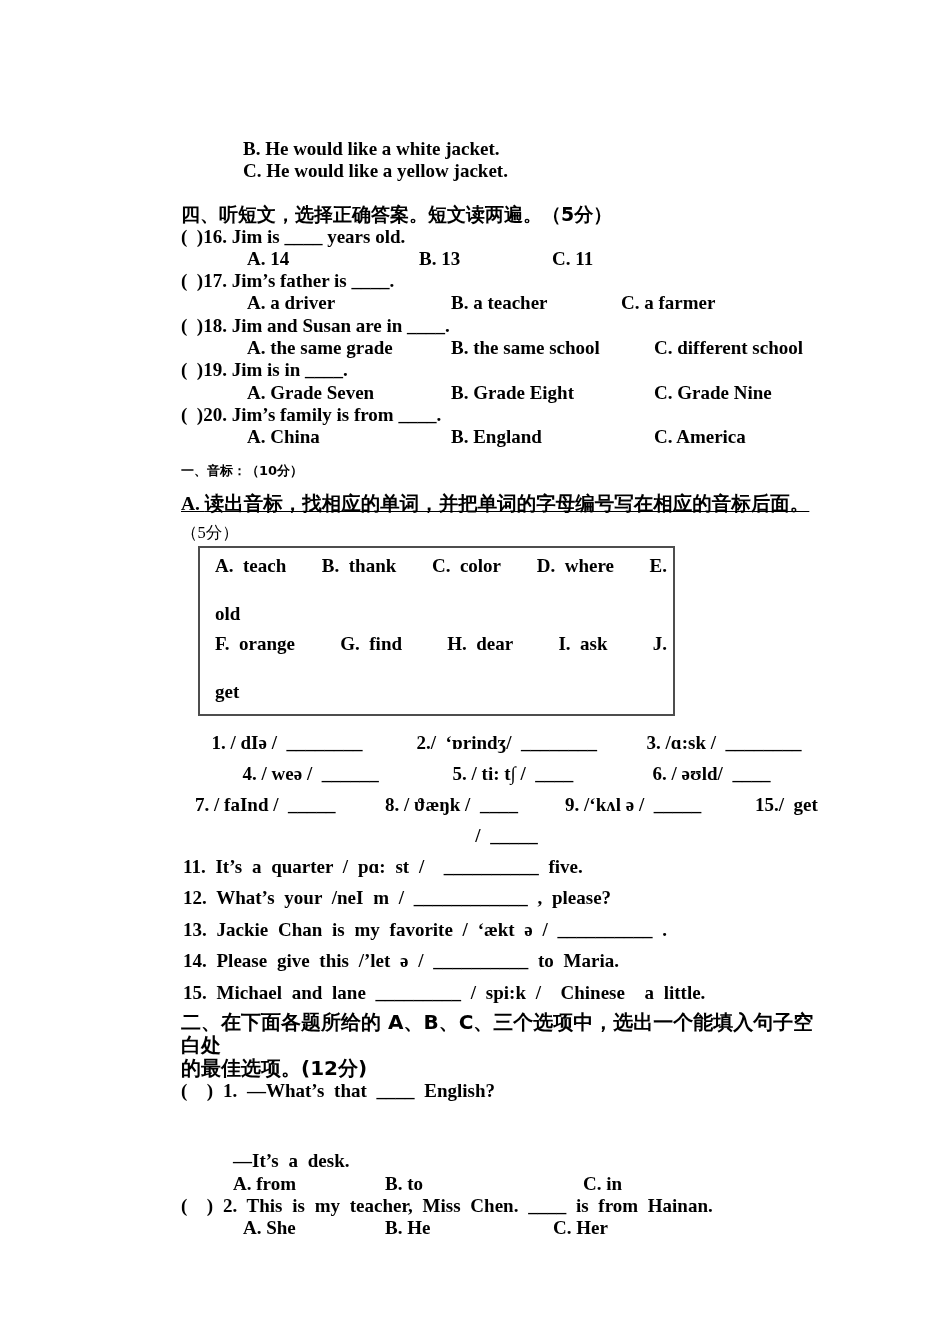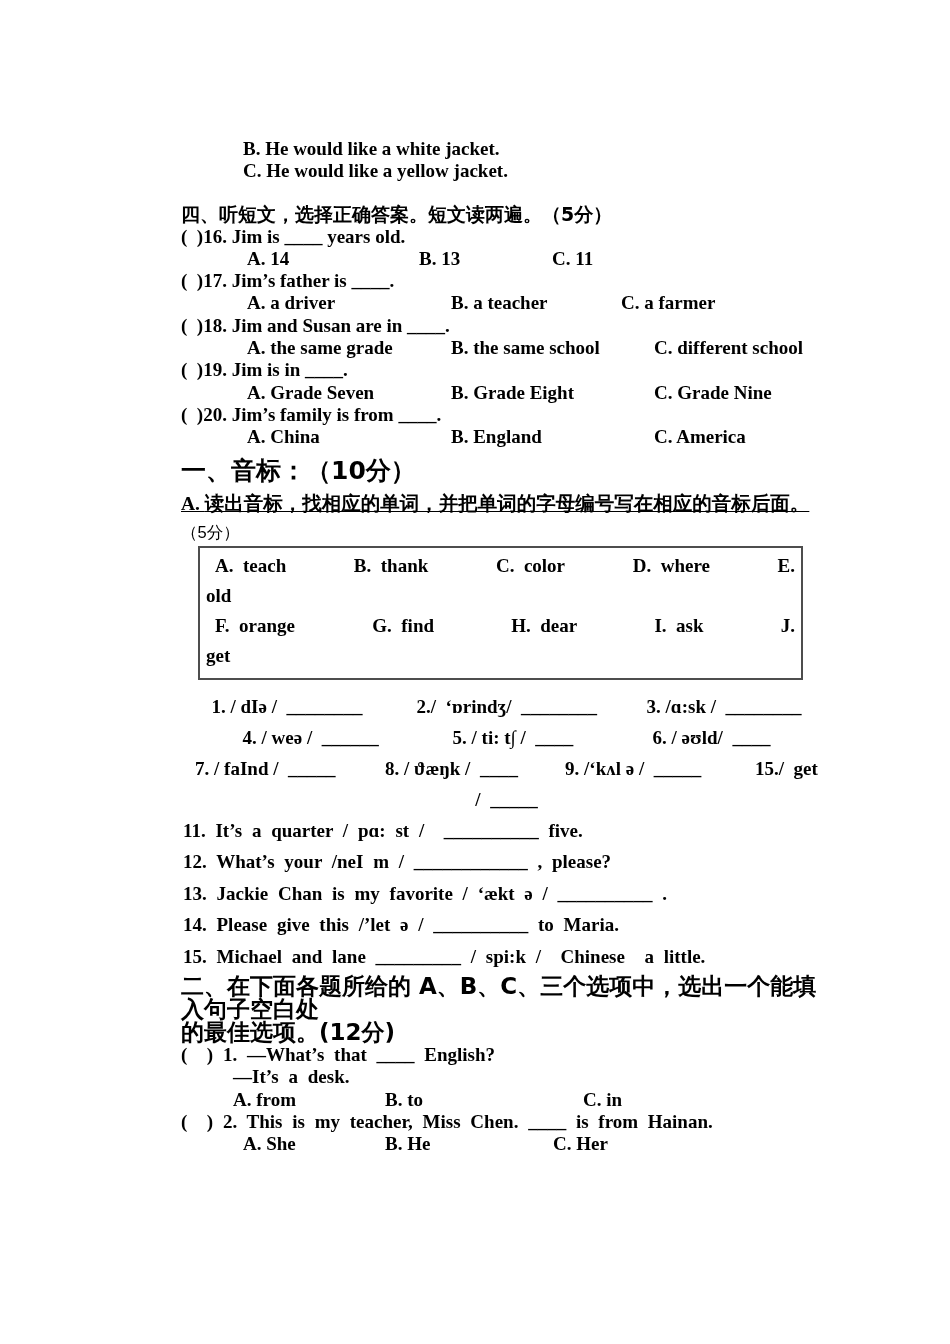--- a/index.html
+++ b/index.html
@@ -8,50 +8,50 @@
     width:950px; height:1344px; overflow:hidden;
     color:#000;
     font-family:"Liberation Serif","DejaVu Sans",serif;
     font-weight:bold; font-size:19px;
   }
   [data-bind] { white-space:pre-wrap; }
   .page { padding:138px 120px 0 181px; }
 
   .ln   { line-height:22.3px; }
   .ind  { padding-left:62px; }
-  .ind2 { padding-left:52px; }
+  .ind2 { padding-left:52px;margin-top:48px; }
 
   .cn  { font-family:"DejaVu Sans","Liberation Sans",sans-serif; font-weight:bold; }
   .lat { font-family:"Liberation Serif","DejaVu Sans",serif; }
   .hv  { font-weight:900; }
 
   .sec4  { margin-top:19px; font-size:19px; line-height:24px; }
   .opts  { display:flex; padding-left:66px; }
   .optsw { display:flex; padding-left:52px; }
   .optsw2{ display:flex; padding-left:62px; }
 
   .title { margin-top:15px; font-size:23px; line-height:29px; text-align:center; }
-  .h1cn  { margin-top:9px;  font-size:25px; line-height:25px; }
+  .h1cn  { margin-top:9px;  font-size:13px; line-height:25px; }
   .instr { margin-top:8px;  font-size:19.5px; line-height:25px;text-decoration:underline; }
   .score { margin-top:6px;  font-weight:normal; font-size:16.5px; line-height:21px;
-           font-family:Liberation Sans, sans-serif; }
+           font-family:Liberation Serif, serif; }
 
-  .wordbox { margin-top:3px; margin-left:17px; width:605px;
+  .wordbox { margin-top:3px; margin-left:17px; width:477px;
              border:2px solid #4d4d4d; padding:3px 3px 7px 0; }
   .wb-row  { display:flex; justify-content:space-between; line-height:30px; padding:0 3px 0 15px; }
-  .wb-wrap { line-height:30px; padding-left:6px; }
+  .wb-wrap { line-height:30px; padding-left:15px;margin-top:18px; }
 
   .phwrap { margin-top:11px; padding-left:2px; }
   .ph     { display:flex; line-height:31px;justify-content:center; }
 
   .bhead { margin-top:5px; font-size:19.5px; line-height:27px; }
   .sp    { line-height:31.5px; word-spacing:5px; padding-left:2px; }
   .ws    { word-spacing:5px; }
 
-  .chead  { font-size:23px; line-height:23px; }
+  .chead  { font-size:20px; line-height:23px; }
   .chead1 { margin-top:3px; }
 
   .w133{width:133px}.w142{width:142px}.w152{width:152px}.w168{width:168px}
   .w170{width:170px}.w172{width:172px}.w180{width:180px}.w190{width:190px}
   .w198{width:198px}.w200{width:200px}.w203{width:203px}.w204{width:204px}
   .w205{width:205px}.w210{width:210px}.w230{width:230px}
 </style>
 </head>
 <body>
 

